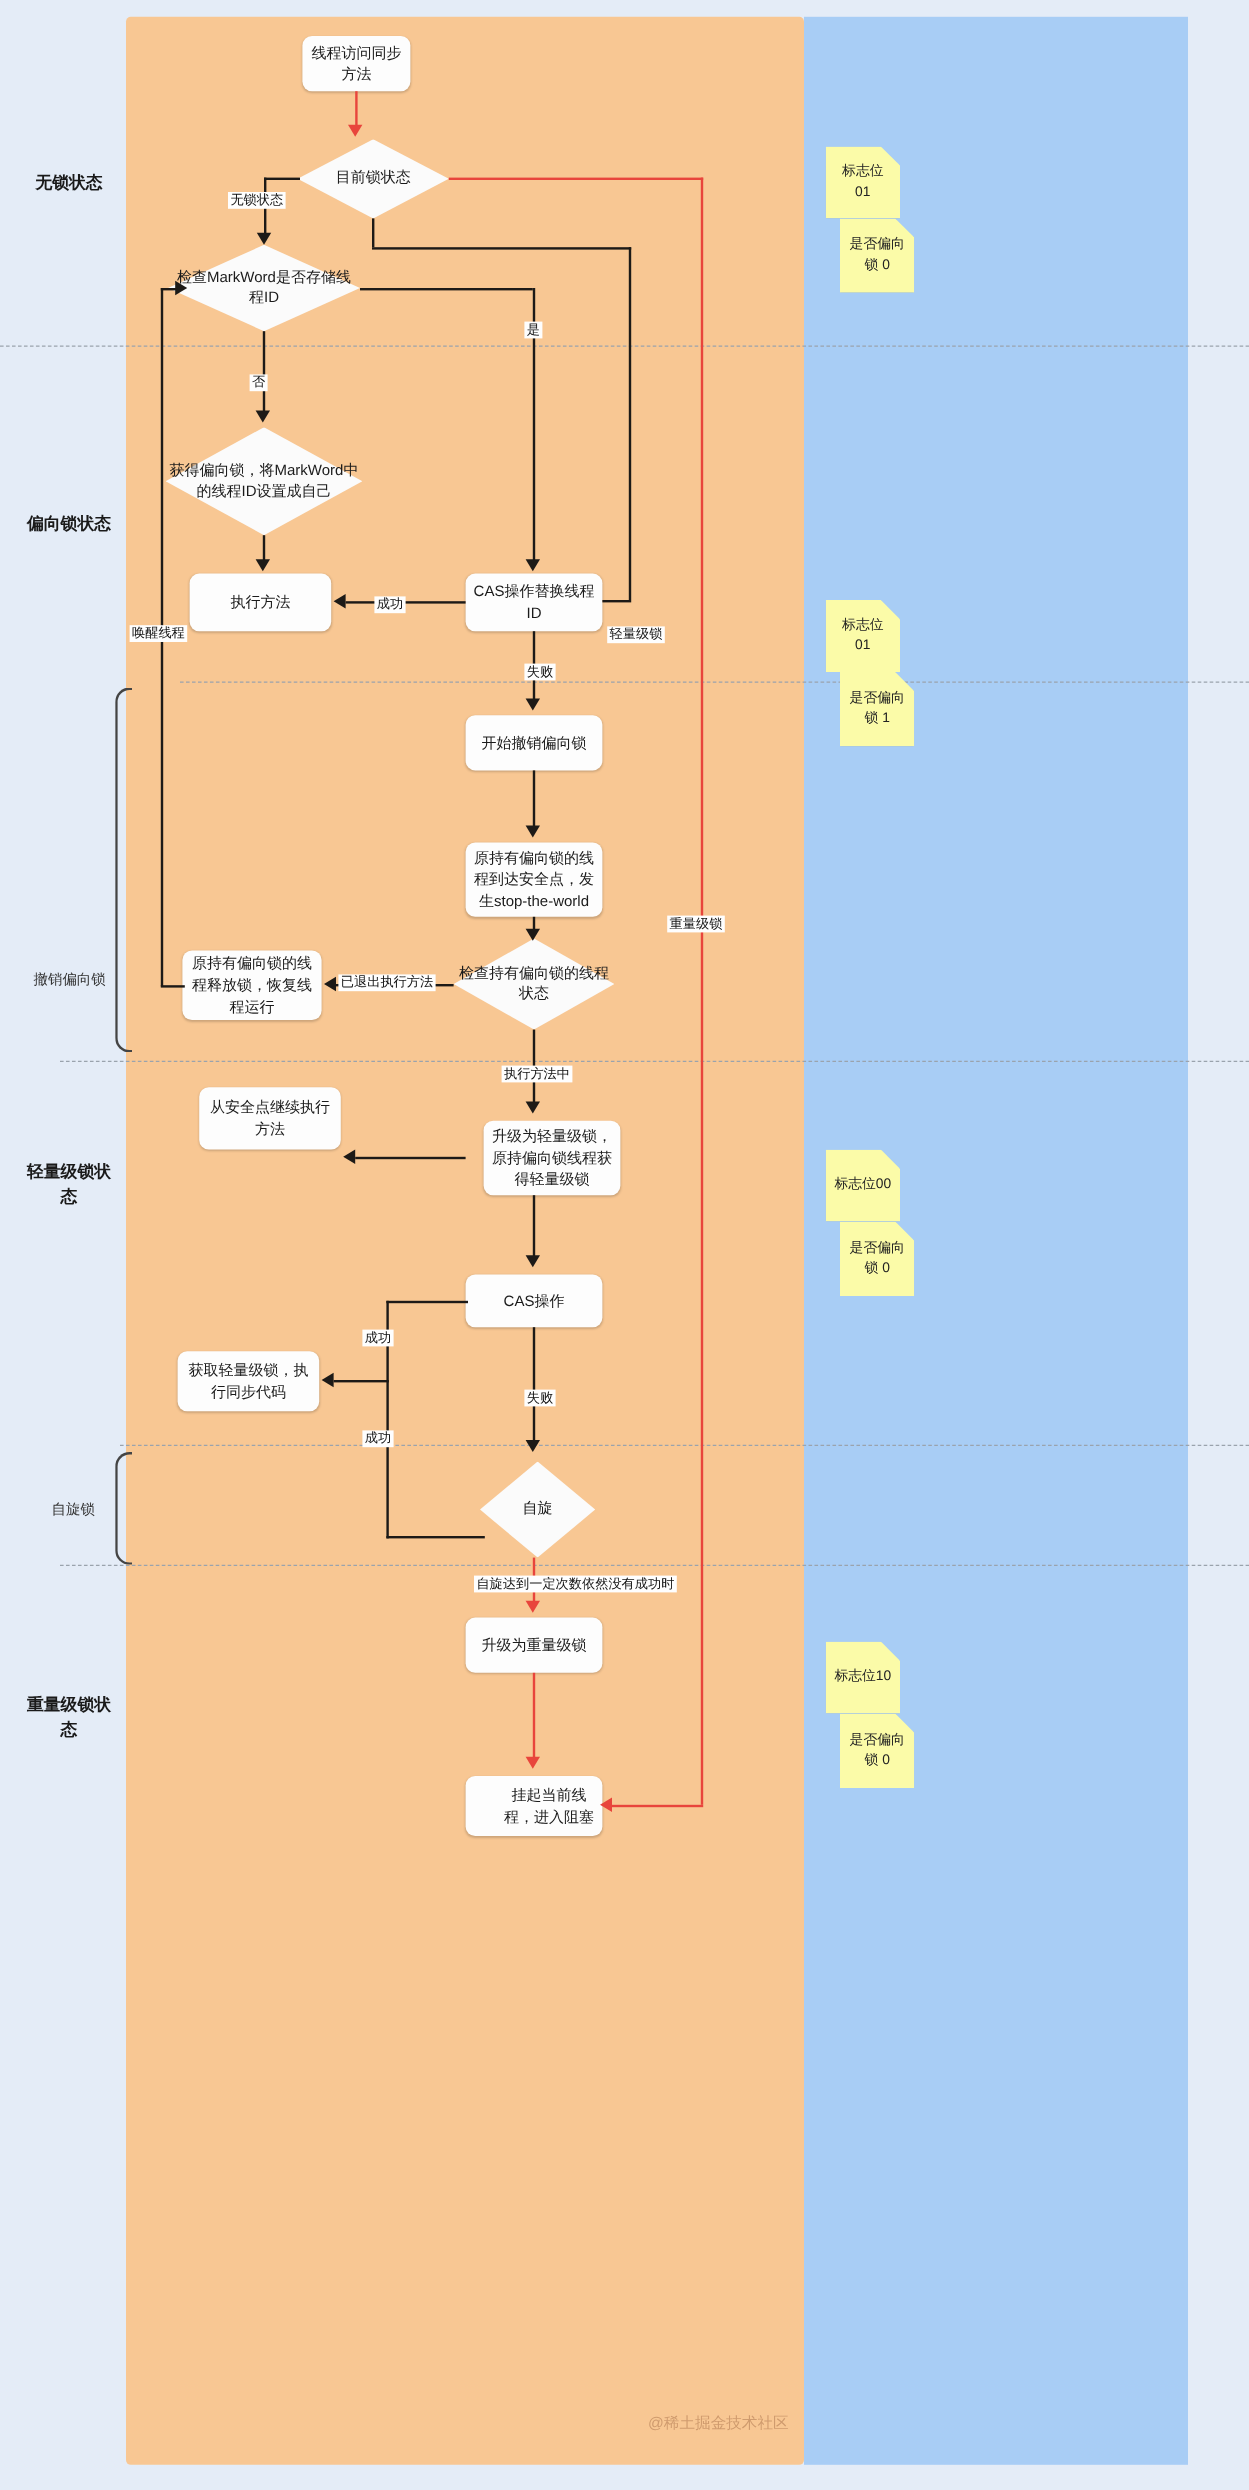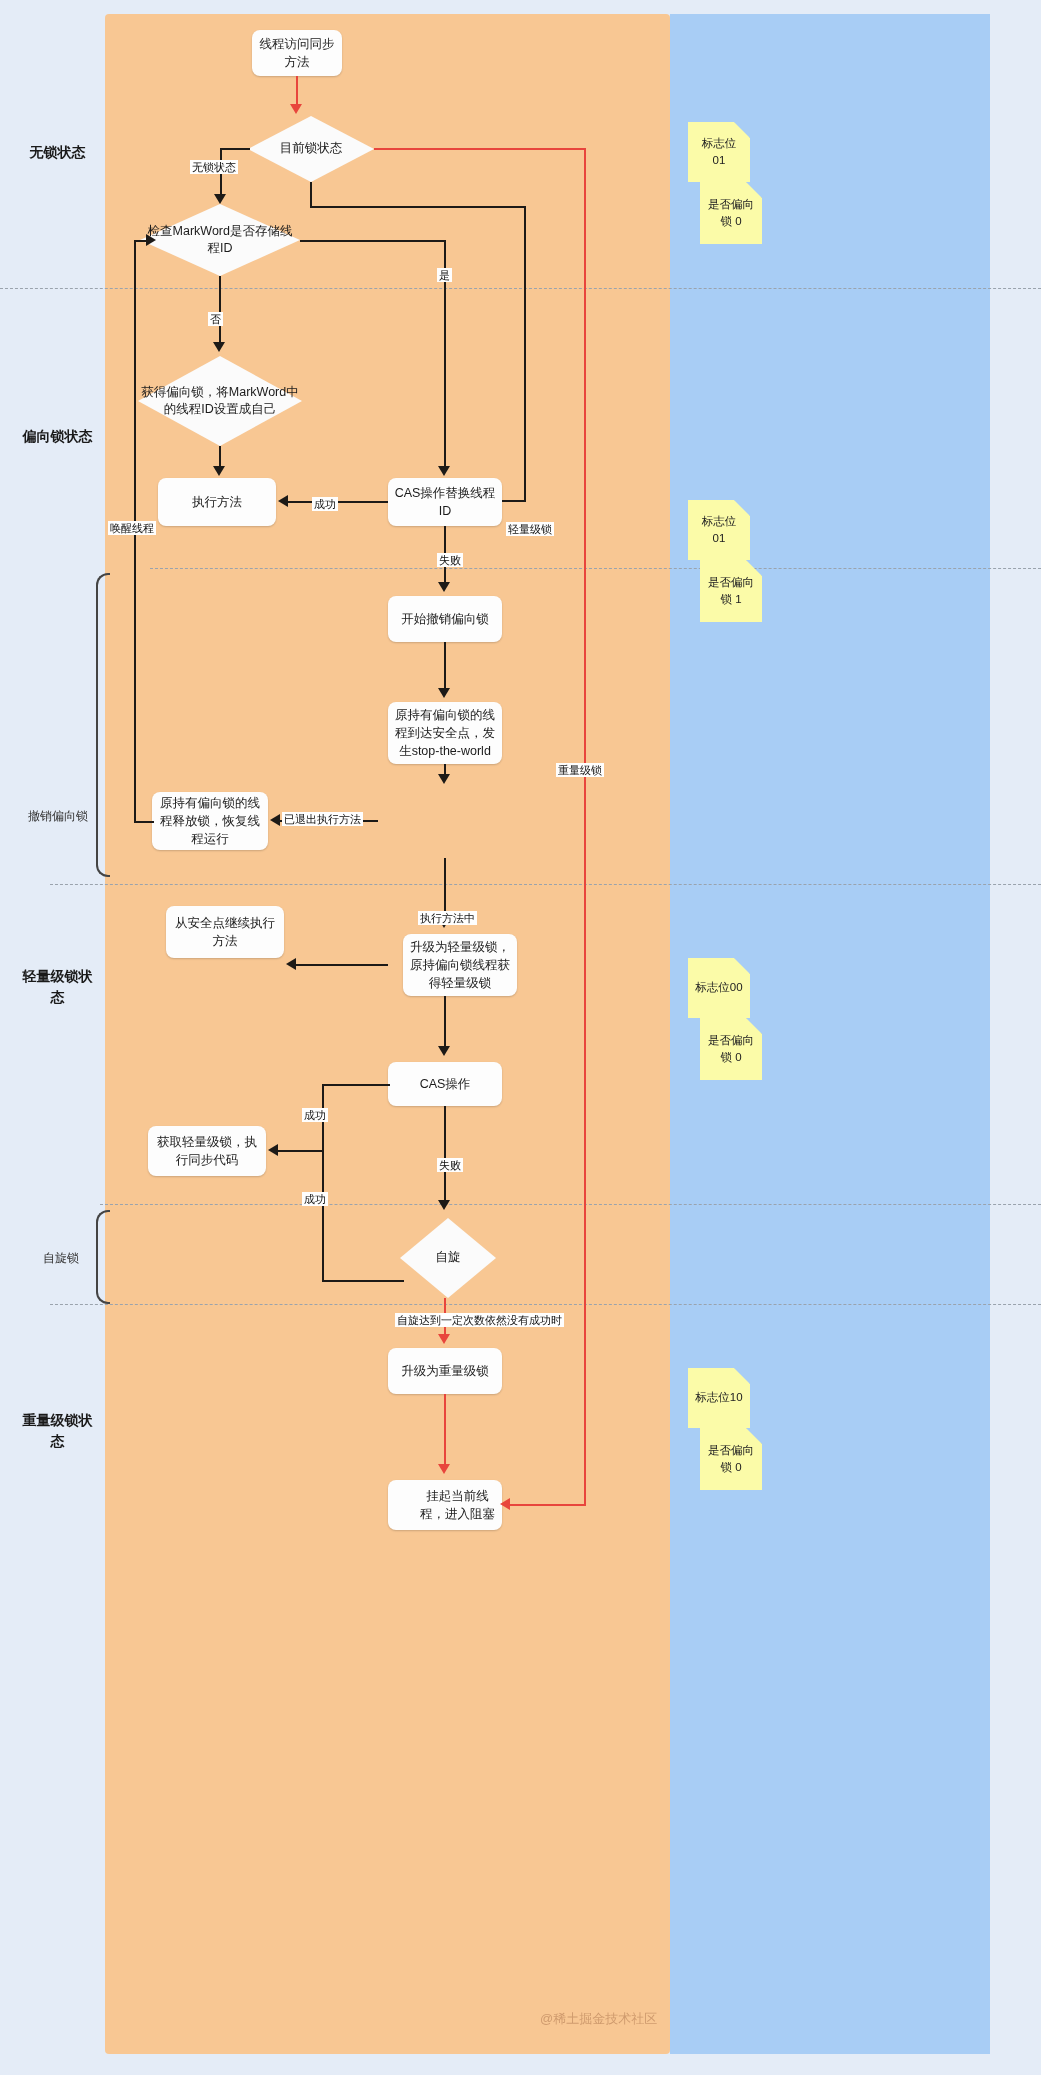--- a/index.html
+++ b/index.html
@@ -91,20 +91,24 @@
   </div>
 
   <div class="node" style="left:388px;top:596px;width:114px;height:46px;">
     <span>开始撤销偏向锁</span>
   </div>
 
   <div class="node" style="left:388px;top:702px;width:114px;height:62px;">
     <span>原持有偏向锁的线程到达安全点，发生stop-the-world</span>
   </div>
 
+  <div class="dia" style="left:378px;top:782px;width:134px;height:76px;">
+    <div class="dshape"></div>
+    <div class="dtxt">检查持有偏向锁的线程状态</div>
+  </div>
 
   <div class="node" style="left:152px;top:792px;width:116px;height:58px;">
     <span>原持有偏向锁的线程释放锁，恢复线程运行</span>
   </div>
 
   <div class="node" style="left:403px;top:934px;width:114px;height:62px;">
     <span>升级为轻量级锁，原持偏向锁线程获得轻量级锁</span>
   </div>
 
   <div class="node" style="left:166px;top:906px;width:118px;height:52px;">
@@ -183,21 +187,21 @@
   <div class="elabel" style="left:282px;top:812px;">已退出执行方法</div>
 
   <div class="ln h" style="left:134px;top:821px;width:20px;"></div>
   <div class="ln v" style="left:134px;top:240px;height:582px;"></div>
   <div class="ln h" style="left:134px;top:240px;width:14px;"></div>
   <div class="ar right" style="left:146px;top:234px;"></div>
   <div class="elabel" style="left:108px;top:521px;">唤醒线程</div>
 
   <div class="ln v" style="left:444px;top:858px;height:62px;"></div>
   <div class="ar down" style="left:438px;top:918px;"></div>
-  <div class="elabel" style="left:418px;top:888px;margin-top:23px;">执行方法中</div>
+  <div class="elabel" style="left:418px;top:888px;">执行方法中</div>
 
   <div class="ln h" style="left:296px;top:964px;width:92px;"></div>
   <div class="ar left" style="left:286px;top:958px;"></div>
 
   <div class="ln v" style="left:444px;top:996px;height:52px;"></div>
   <div class="ar down" style="left:438px;top:1046px;"></div>
 
   <div class="ln h" style="left:322px;top:1084px;width:68px;"></div>
   <div class="ln v" style="left:322px;top:1084px;height:66px;"></div>
   <div class="ln h" style="left:278px;top:1150px;width:46px;"></div>

